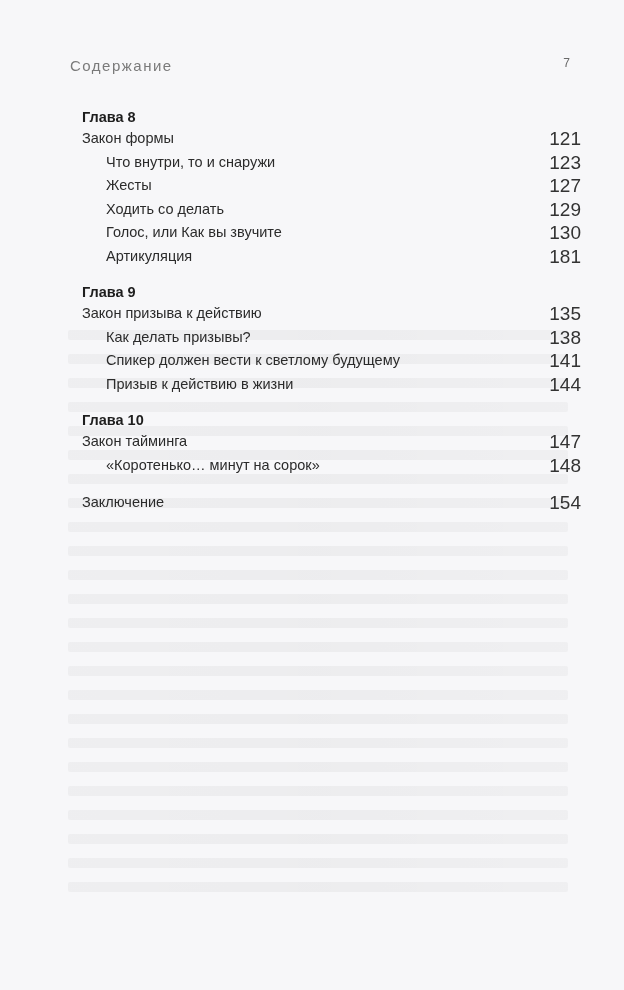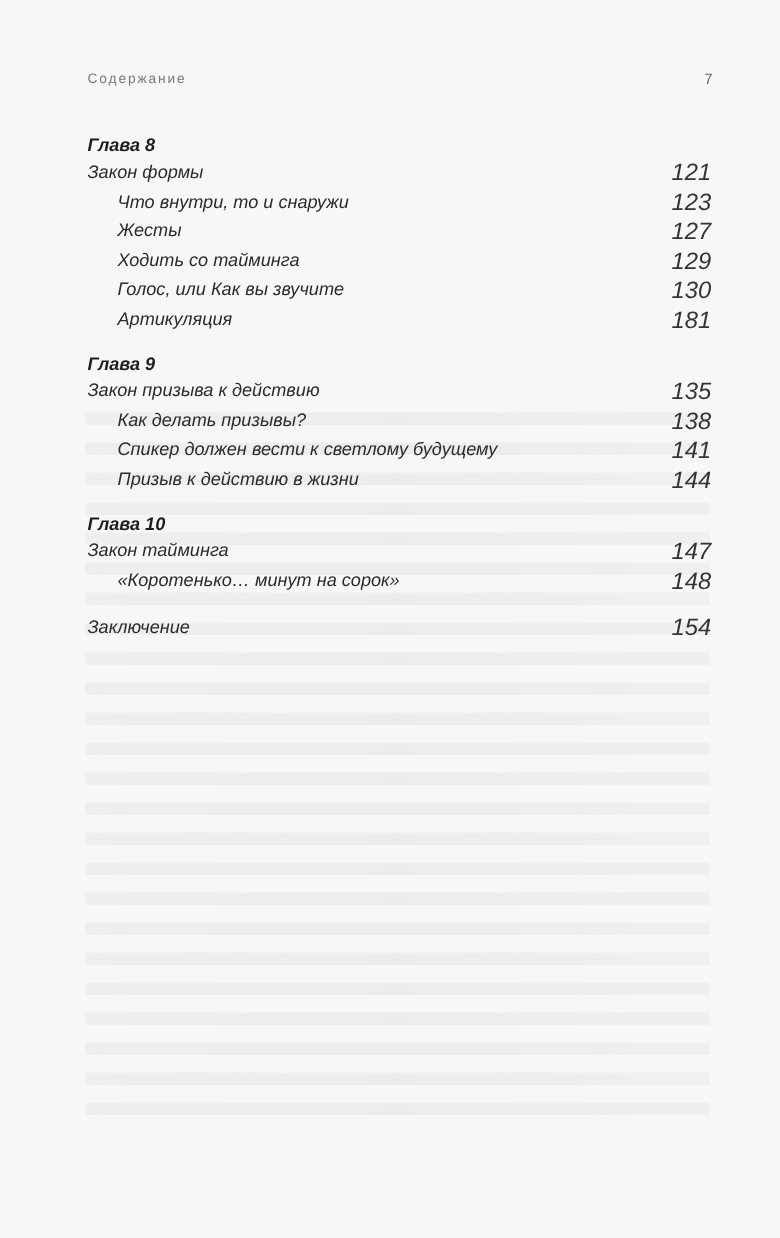--- a/index.html
+++ b/index.html
@@ -5,23 +5,23 @@
   html, body { margin:0; padding:0; }
   body {
     width:624px; height:990px; overflow:hidden;
     background:#f7f7f9;
     font-family:"Liberation Sans", sans-serif;
     color:#2a2a2a;
     position:relative;
   }
   .bleed-block { position:absolute; left:68px; top:330px; width:500px; height:590px; }
   .bleed-line { height:10px; margin-bottom:14px; background:linear-gradient(90deg, rgba(0,0,0,0.035), rgba(0,0,0,0.045), rgba(0,0,0,0.03)); border-radius:2px; }
-  .running-head { position:absolute; left:70px; top:57px; font-size:11px; letter-spacing:1.5px; color:#7a7a7a; }
+  .running-head { position:absolute; left:70px; top:57px; font-size:15px; letter-spacing:1.5px; color:#7a7a7a; }
   .page-num { position:absolute; right:54px; top:56px; font-size:12px; color:#6a6a6a; }
-  .toc { position:absolute; left:70px; top:107px; width:499px;font-style:italic; }
+  .toc { position:absolute; left:82px; top:107px; width:499px; }
   .chapter { margin-bottom:14px; }
   .chapter-label { font-weight:bold; font-size:14.5px; color:#1e1e1e; height:20px; line-height:20px; }
   .entry { display:flex; justify-content:space-between; font-size:14.5px; height:23.5px; line-height:23.5px; color:#2b2b2b; }
   .entry.sub .title { padding-left:24px; }
   .entry .pg { font-size:19px; color:#333; }
   .conclusion { margin-top:4px;align-items:center; }
 </style>
 </head>
 <body>
 
@@ -65,21 +65,21 @@
       </div>
     <div class="entry sub">
         <span class="title">Что внутри, то и снаружи</span>
         <span class="pg">123</span>
       </div>
     <div class="entry sub">
         <span class="title">Жесты</span>
         <span class="pg">127</span>
       </div>
     <div class="entry sub">
-        <span class="title">Ходить со тайминга</span>
+        <span class="title">Ходить со делать</span>
         <span class="pg">129</span>
       </div>
     <div class="entry sub">
         <span class="title">Голос, или Как вы звучите</span>
         <span class="pg">130</span>
       </div>
     <div class="entry sub">
         <span class="title">Артикуляция</span>
         <span class="pg">181</span>
       </div>

